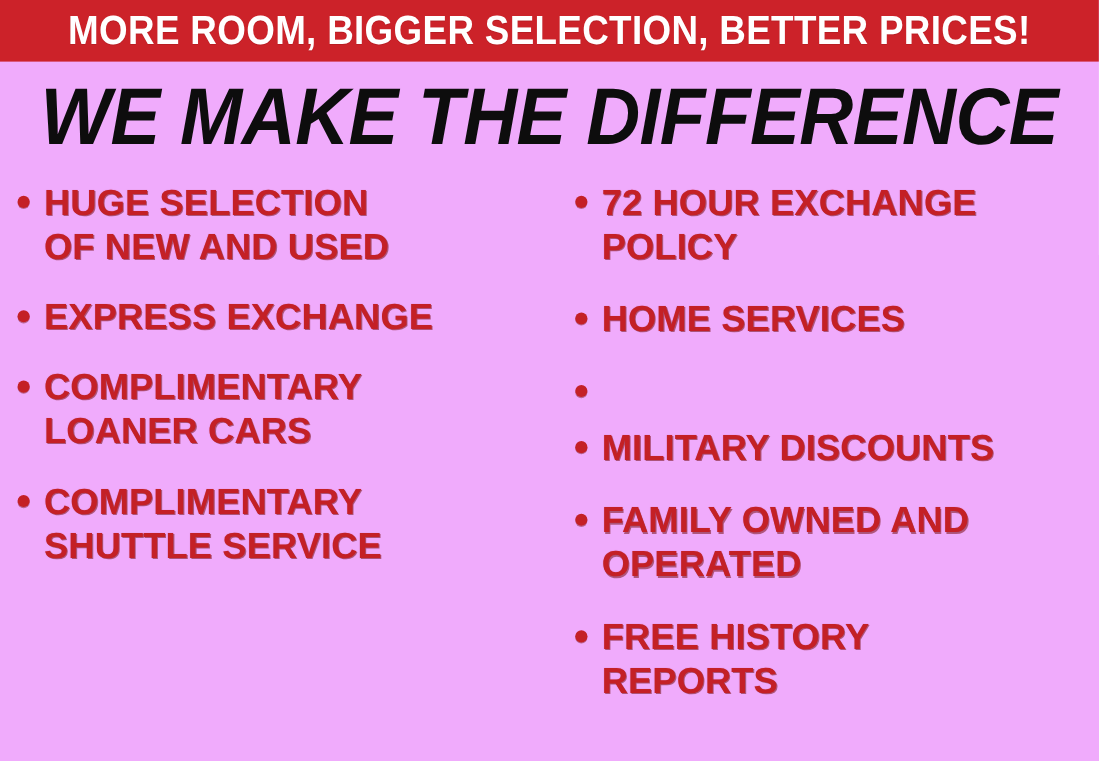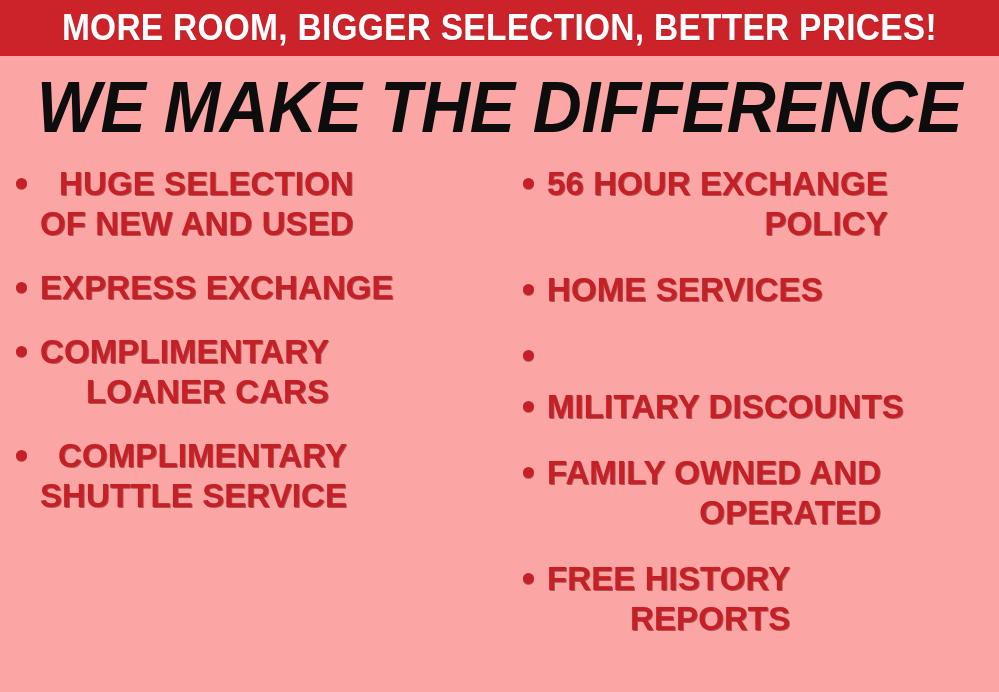--- a/index.html
+++ b/index.html
@@ -11,21 +11,21 @@
     height: 692px;
     background: #ffffff;
     font-family: "Liberation Sans", sans-serif;
     overflow: hidden;
   }
 
   #page {
     position: relative;
     width: 999px;
     height: 692px;
-    background: #fca5a5;
+    background: #f0abfc;
     overflow: hidden;
   }
 
   
   .banner {
     position: absolute;
     left: 0;
     top: 0;
     width: 999px;
     height: 56px;
@@ -92,21 +92,20 @@
   .column.right {
     width: 494px;
     padding-left: 18px;
     padding-top: 12px;
   }
 
   .bullet-item {
     display: flex;
     align-items: flex-start;
     margin-bottom: 24px;
-    text-align: right;
   }
   .column.right .bullet-item {
     margin-bottom: 26px;
   }
 
   .bullet-dot {
     flex: 0 0 auto;
     width: 11px;
     height: 11px;
     border-radius: 50%;
@@ -172,21 +171,21 @@
         <span class="bullet-label">COMPLIMENTARY
 SHUTTLE SERVICE</span>
       </div>
 
     </div>
 
     <div class="column right">
 
       <div class="bullet-item">
         <span class="bullet-dot"></span>
-        <span class="bullet-label">56 HOUR EXCHANGE
+        <span class="bullet-label">72 HOUR EXCHANGE
 POLICY</span>
       </div>
 
       <div class="bullet-item">
         <span class="bullet-dot"></span>
         <span class="bullet-label">HOME SERVICES</span>
       </div>
 
       <div class="bullet-item">
         <span class="bullet-dot"></span>

